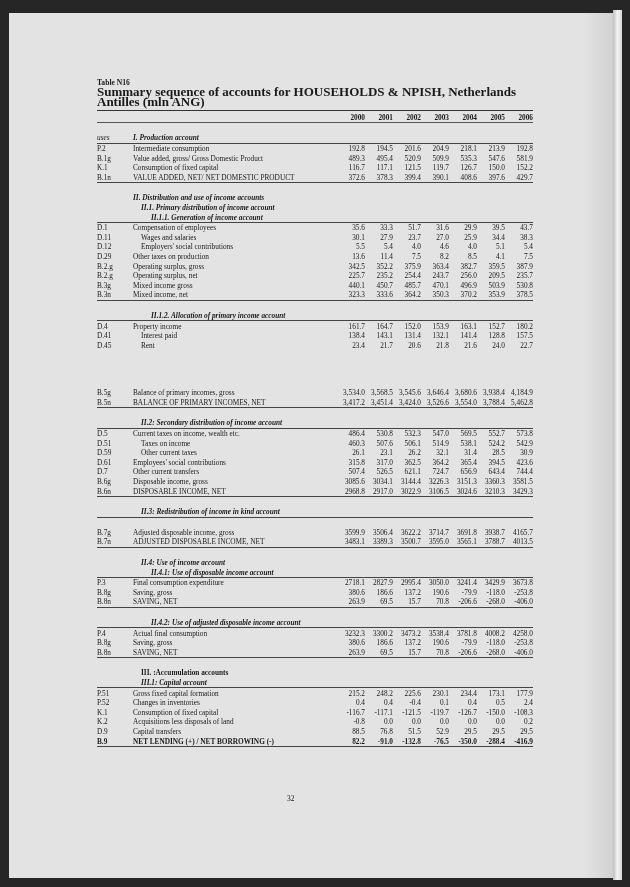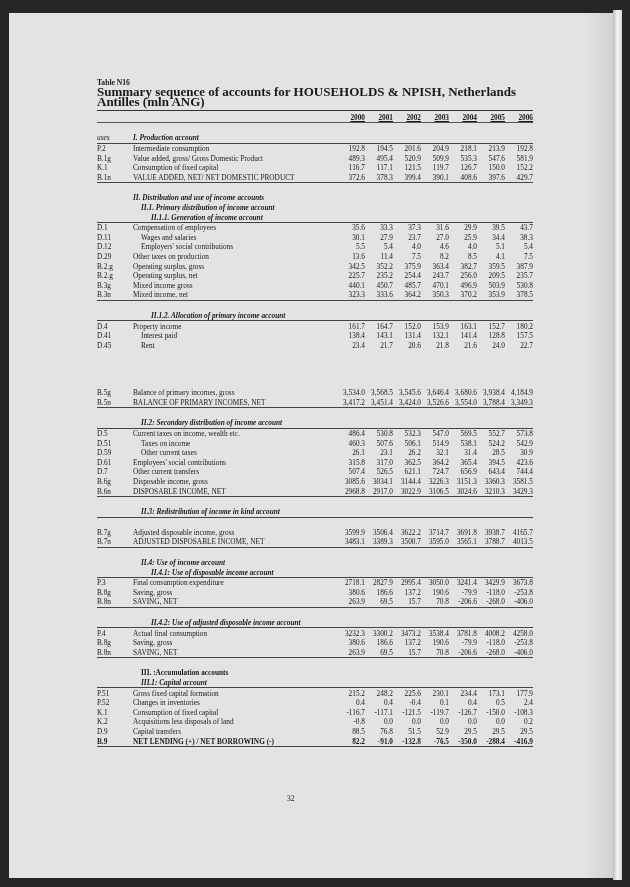--- a/index.html
+++ b/index.html
@@ -20,21 +20,21 @@
     background:linear-gradient(to right, rgba(0,0,0,0), rgba(0,0,0,0.08));
   }
   .content { position:absolute; left:49px; top:78px; width:436px; font-size:7.3px; line-height:9.4px;margin-left:48px; }
   .title1 { font-weight:bold; font-size:7.6px; }
   .title2 { font-weight:bold; font-size:13px; border-bottom:0.8px solid #333; padding-bottom:4px; }
   table { border-collapse:collapse; width:436px; table-layout:fixed; }
   td { padding:0; height:9.6px; white-space:nowrap; vertical-align:bottom; }
   td.code { width:36px; }
   td.label { width:204px; overflow:visible; }
   td.num { width:28px; text-align:right; }
-  tr.hdr td { font-weight:bold; border-bottom:0.8px solid #555; height:11px;text-decoration:underline; }
+  tr.hdr td { font-weight:bold; border-bottom:0.8px solid #555; height:11px; }
   tr.spacer td { height:10px; }
   tr.spacer2 td { height:28px; }
   tr.sec td.label { font-weight:bold; font-style:italic; }
   tr.sec td.code { font-style:italic; }
   tr.sec.i1 td.label { padding-left:0; }
   tr.sec.i2 .in { padding-left:8px; }
   tr.sec.i3 .in { padding-left:18px; }
   tr.sec.plain td.label { font-style:normal; }
   tr.rule-bottom td { border-bottom:1.2px solid #444; }
   tr.bold td { font-weight:bold; }
@@ -132,21 +132,21 @@
         </tr>
         <tr class="sec i3 rule-bottom">
           <td class="code"></td>
           <td class="label" colspan="8"><span class="in">II.1.1. Generation of income account</span></td>
         </tr>
         <tr class="">
           <td class="code">D.1</td>
           <td class="label"><span>Compensation of employees</span></td>
           <td class="num">35.6</td>
           <td class="num">33.3</td>
-          <td class="num">37.3</td>
+          <td class="num">51.7</td>
           <td class="num">31.6</td>
           <td class="num">29.9</td>
           <td class="num">39.5</td>
           <td class="num">43.7</td>
         </tr>
         <tr class="">
           <td class="code">D.11</td>
           <td class="label"><span class="sub">Wages and salaries</span></td>
           <td class="num">30.1</td>
           <td class="num">27.9</td>
@@ -284,21 +284,21 @@
         </tr>
         <tr class="rule-bottom">
           <td class="code">B.5n</td>
           <td class="label"><span>BALANCE OF PRIMARY INCOMES, NET</span></td>
           <td class="num">3,417.2</td>
           <td class="num">3,451.4</td>
           <td class="num">3,424.0</td>
           <td class="num">3,526.6</td>
           <td class="num">3,554.0</td>
           <td class="num">3,788.4</td>
-          <td class="num">3,349.3</td>
+          <td class="num">5,462.8</td>
         </tr>
         <tr class="spacer">
           <td class="code"></td>
           <td class="label" colspan="8"></td>
         </tr>
         <tr class="sec i2 rule-bottom">
           <td class="code"></td>
           <td class="label" colspan="8"><span class="in">II.2: Secondary distribution of income account</span></td>
         </tr>
         <tr class="">

